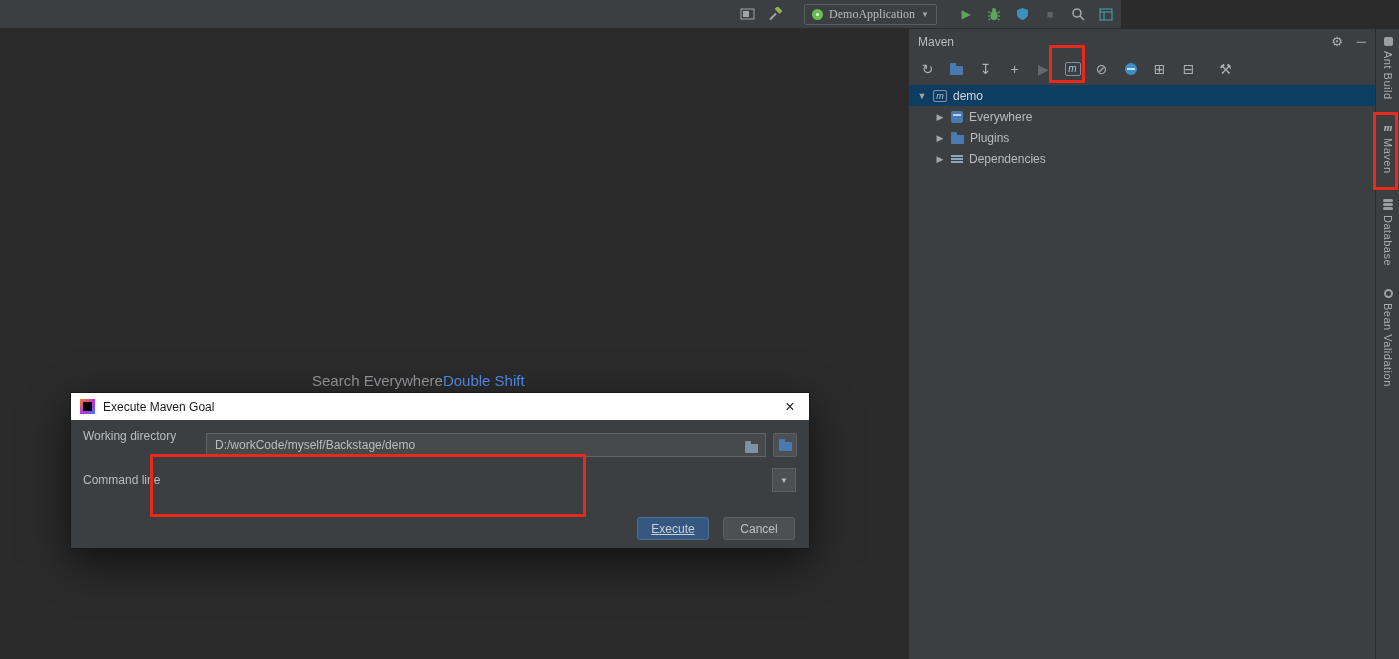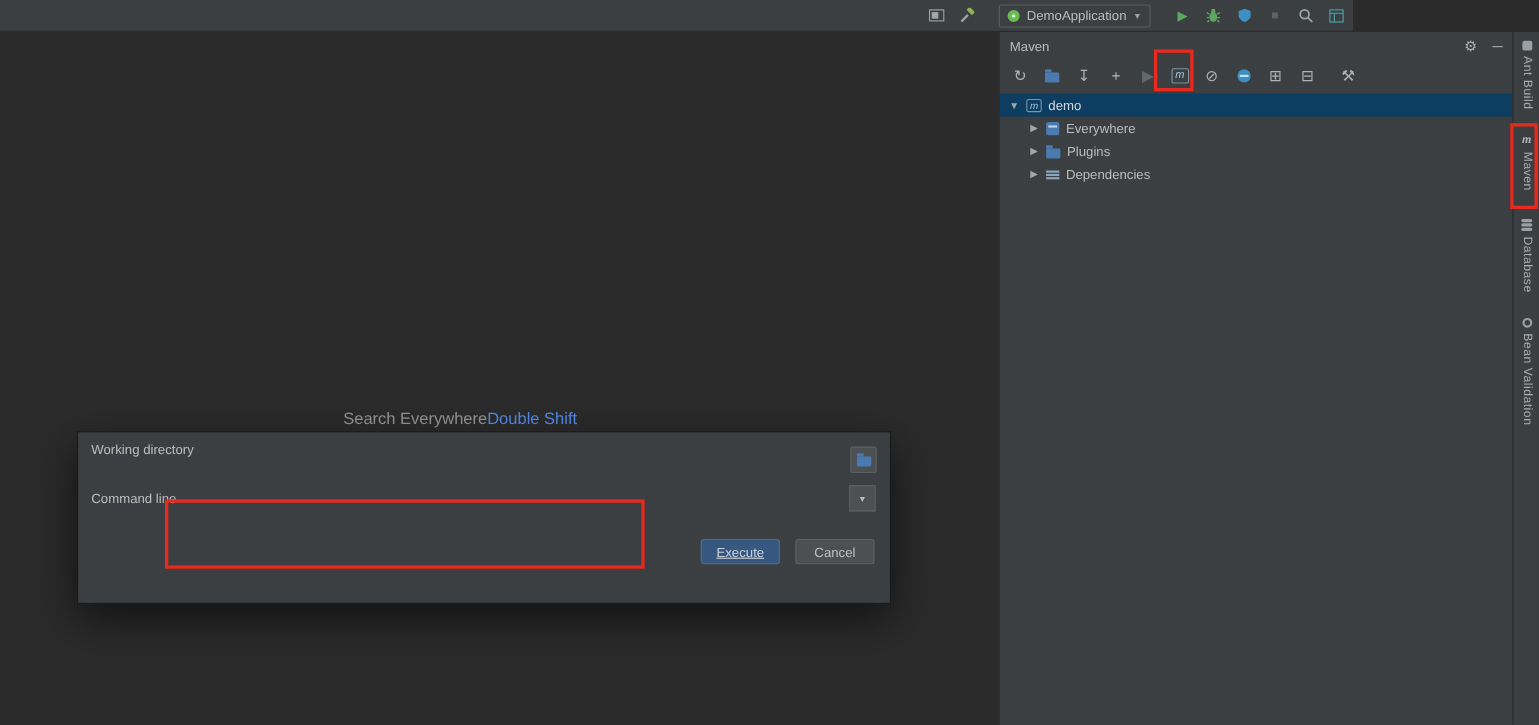--- a/index.html
+++ b/index.html
@@ -4,24 +4,24 @@
 <style>
   * { margin:0; padding:0; box-sizing:border-box; }
   html,body { width:1399px; height:659px; }
   body {
     position:relative; overflow:hidden; background:#2b2b2b;
     font-family:"Liberation Sans","DejaVu Sans",sans-serif; color:#bbbbbb; font-size:12px;
   }
 
   
   .topbar {
-    position:absolute; top:0; left:0; width:1230px; height:29px;
+    position:absolute; top:0; left:0; width:1121px; height:29px;
     background:#3c3f41; border-bottom:1px solid #282b2c;
     display:flex; align-items:center; justify-content:flex-end;
-    padding-right:6px; gap:10px; z-index:10;
+    padding-right:6px; gap:10px; z-index:10;font-family:Liberation Serif, serif;
   }
   .tb-icon { width:18px; height:19px; display:flex; align-items:center; justify-content:center; font-size:13px; color:#9fa6aa; }
   .run-config {
     display:flex; align-items:center; gap:6px; height:21px;
     border:1px solid #5b5e60; border-radius:2px; padding:0 7px; margin:0 10px;
     color:#bbbbbb; font-size:12px;
   }
   .boot-dot { width:11px; height:11px; border-radius:50%; background:#68be53; position:relative; }
   .boot-dot::after { content:""; position:absolute; left:4px; top:4px; width:3px; height:3px; border-radius:50%; background:#e9f6e4; }
   .chev { font-size:8px; color:#9da2a6; }
@@ -263,22 +263,33 @@
       </span>
     <span class="vtext">Database</span>
   </div>
   <div class="stab" id="tab-bean">
     <span class="s-ring"></span>
     <span class="vtext">Bean Validation</span>
   </div>
 </div>
 
 <div class="dialog">
+  <div class="d-title">
+    <span class="logo">
+        <i></i>
+      </span>
+    <span class="t">Execute Maven Goal</span>
+    <span class="d-close">×</span>
+  </div>
   <div class="d-body">
     <span class="d-label" id="lbl-wd">Working directory</span>
+    <div class="field" id="f-wd">
+      <span>D:/workCode/myself/Backstage/demo</span>
+      <span class="folder fold-in"></span>
+    </div>
     <div class="browse-btn">
       <span class="folder blue"></span>
     </div>
 
     <span class="d-label" id="lbl-cl">Command line</span>
     <div class="dd-btn">
       <span>▼</span>
     </div>
 
     <div class="d-btn" id="btn-exec">

